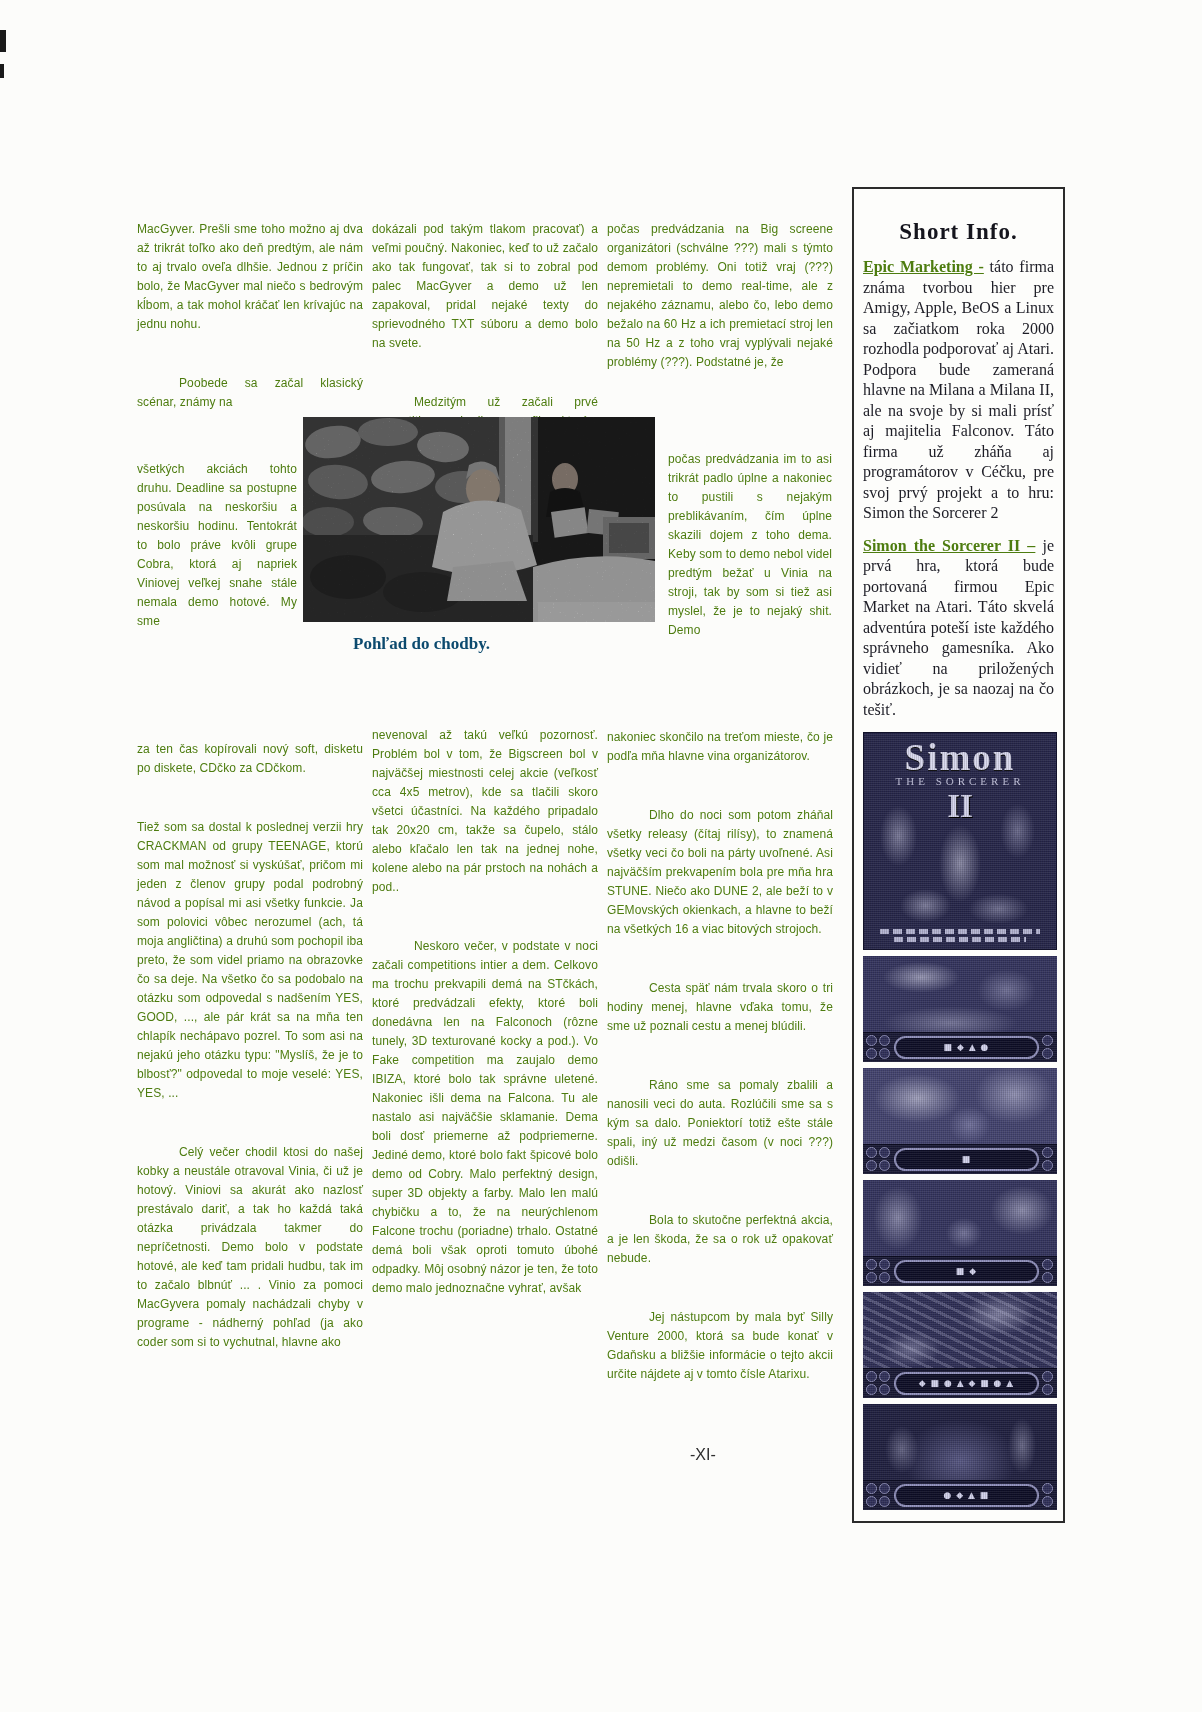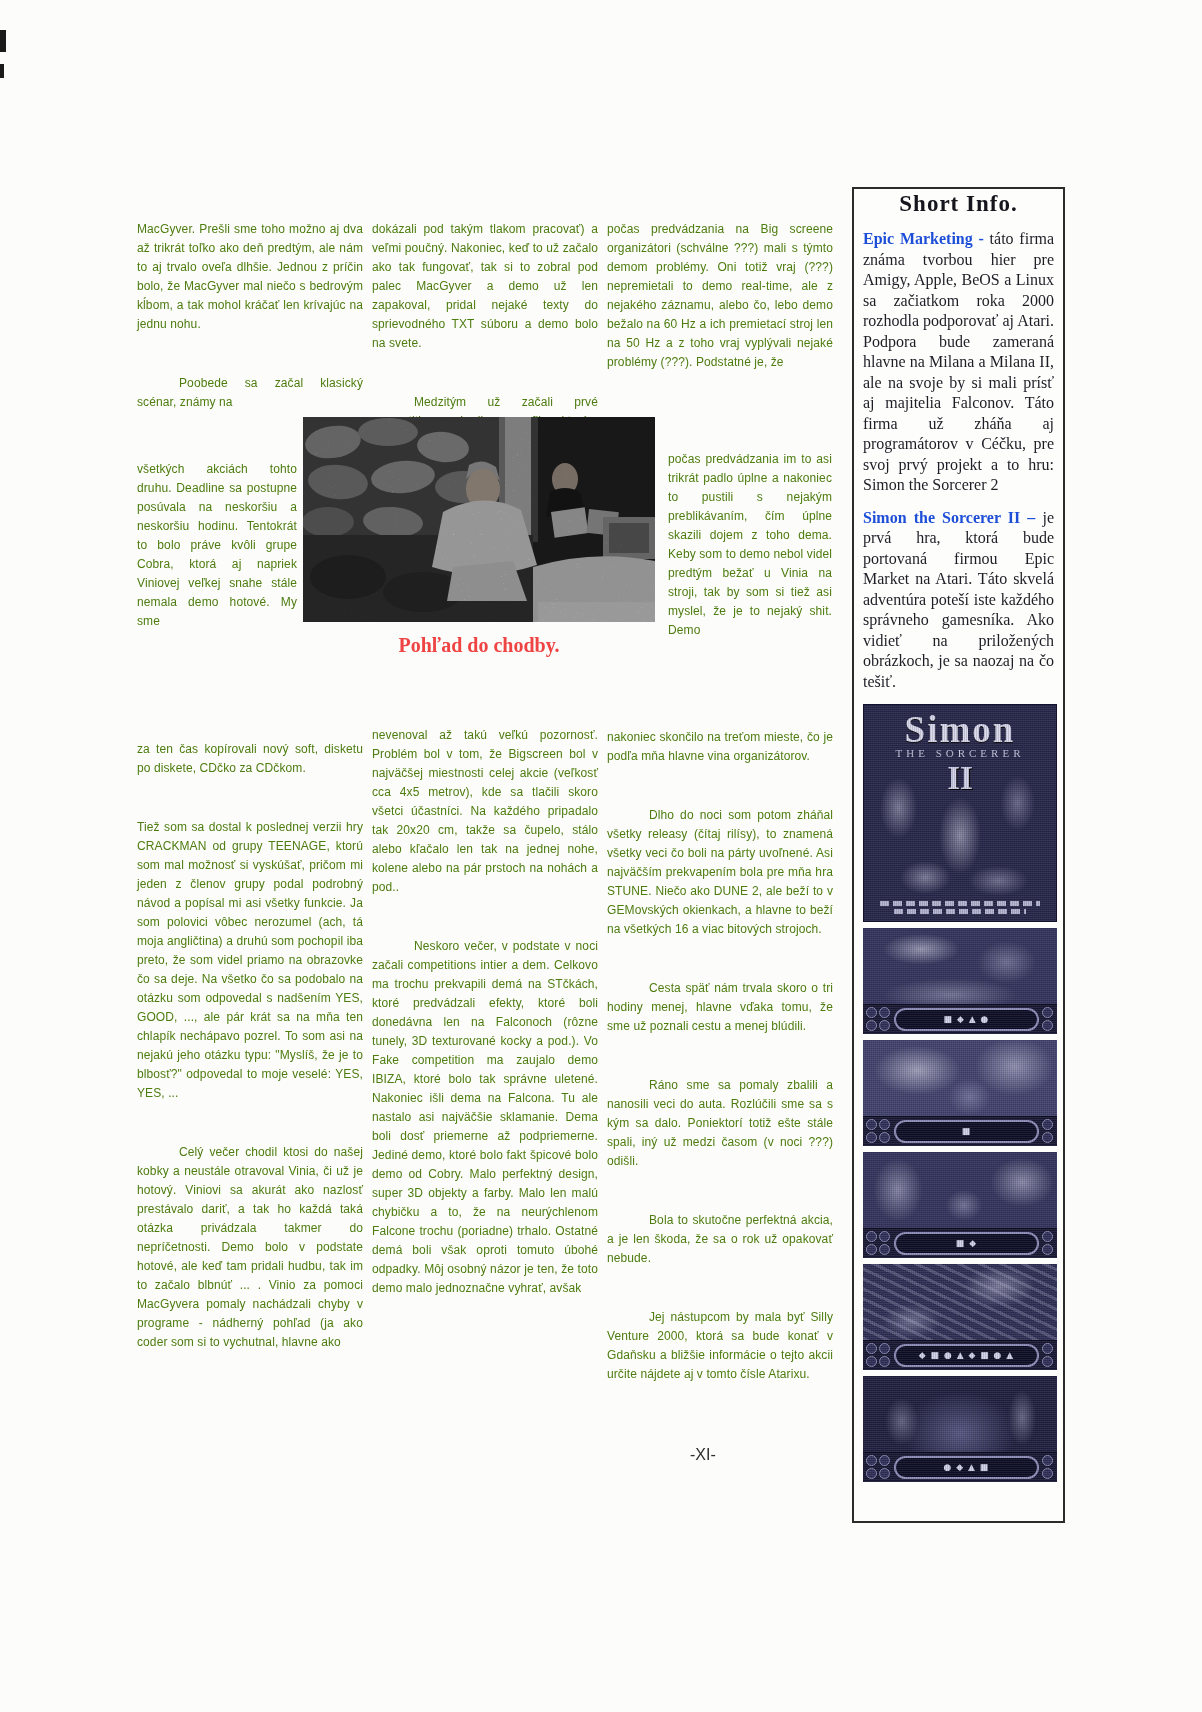--- a/index.html
+++ b/index.html
@@ -6,37 +6,37 @@
   html,body{background:#ffffff;}
   .page{position:relative;width:1202px;height:1712px;background:#fcfcfa;overflow:hidden;}
 
   
   .col-block{position:absolute;}
   .para{font-family:"Liberation Sans",sans-serif;font-size:12px;line-height:19px;
         color:#4d7c0f;text-align:justify;letter-spacing:.1px;margin-top:40px;}
   .para.indent{text-indent:42px;}
 
   .caption{position:absolute;font-family:"Liberation Serif",serif;font-weight:bold;
-           font-size:20px;color:#ef4444;text-align:center;}
+           font-size:17px;color:#0c4a6e;text-align:left;}
   .signature{position:absolute;font-family:"Liberation Sans",sans-serif;font-size:16px;
              color:#2e2e2e;text-align:left;}
 
   
   .photo{position:absolute;left:303px;top:417px;width:352px;height:205px;
          background:#555;overflow:hidden;}
   .photo svg{display:block;}
 
   
   .sidebox{position:absolute;left:852px;top:187px;width:213px;height:1336px;
-           border:2px solid #2b2b2b;background:#fdfdfb;padding:0 9px 8px;overflow:hidden;}
+           border:2px solid #2b2b2b;background:#fdfdfb;padding:28px 9px 8px;overflow:hidden;}
   .side-title{font-family:"Liberation Serif",serif;font-weight:bold;font-size:23px;
               letter-spacing:1px;color:#15151d;text-align:center;margin:2px 0 12px;}
   .side-para{font-family:"Liberation Serif",serif;font-size:16px;line-height:20.5px;
              color:#1d1d26;text-align:justify;margin-bottom:12px;}
-  .side-para b{color:#1d4ed8;}
+  .side-para b{color:#4d7c0f;text-decoration:underline;}
 
   
   .game-img{position:relative;width:194px;margin:0 auto 6px;overflow:hidden;}
   .dither::after{content:"";position:absolute;inset:0;pointer-events:none;
     background-image:
       repeating-linear-gradient(0deg, rgba(255,255,255,.08) 0 1px, transparent 1px 2px),
       repeating-linear-gradient(90deg, rgba(0,0,0,.14) 0 1px, transparent 1px 2px);}
 
   .simon-logo{height:218px;background:#26264a;border:1px solid #12122a;}
   .simon-art{position:absolute;left:0;right:0;top:30px;bottom:24px;

